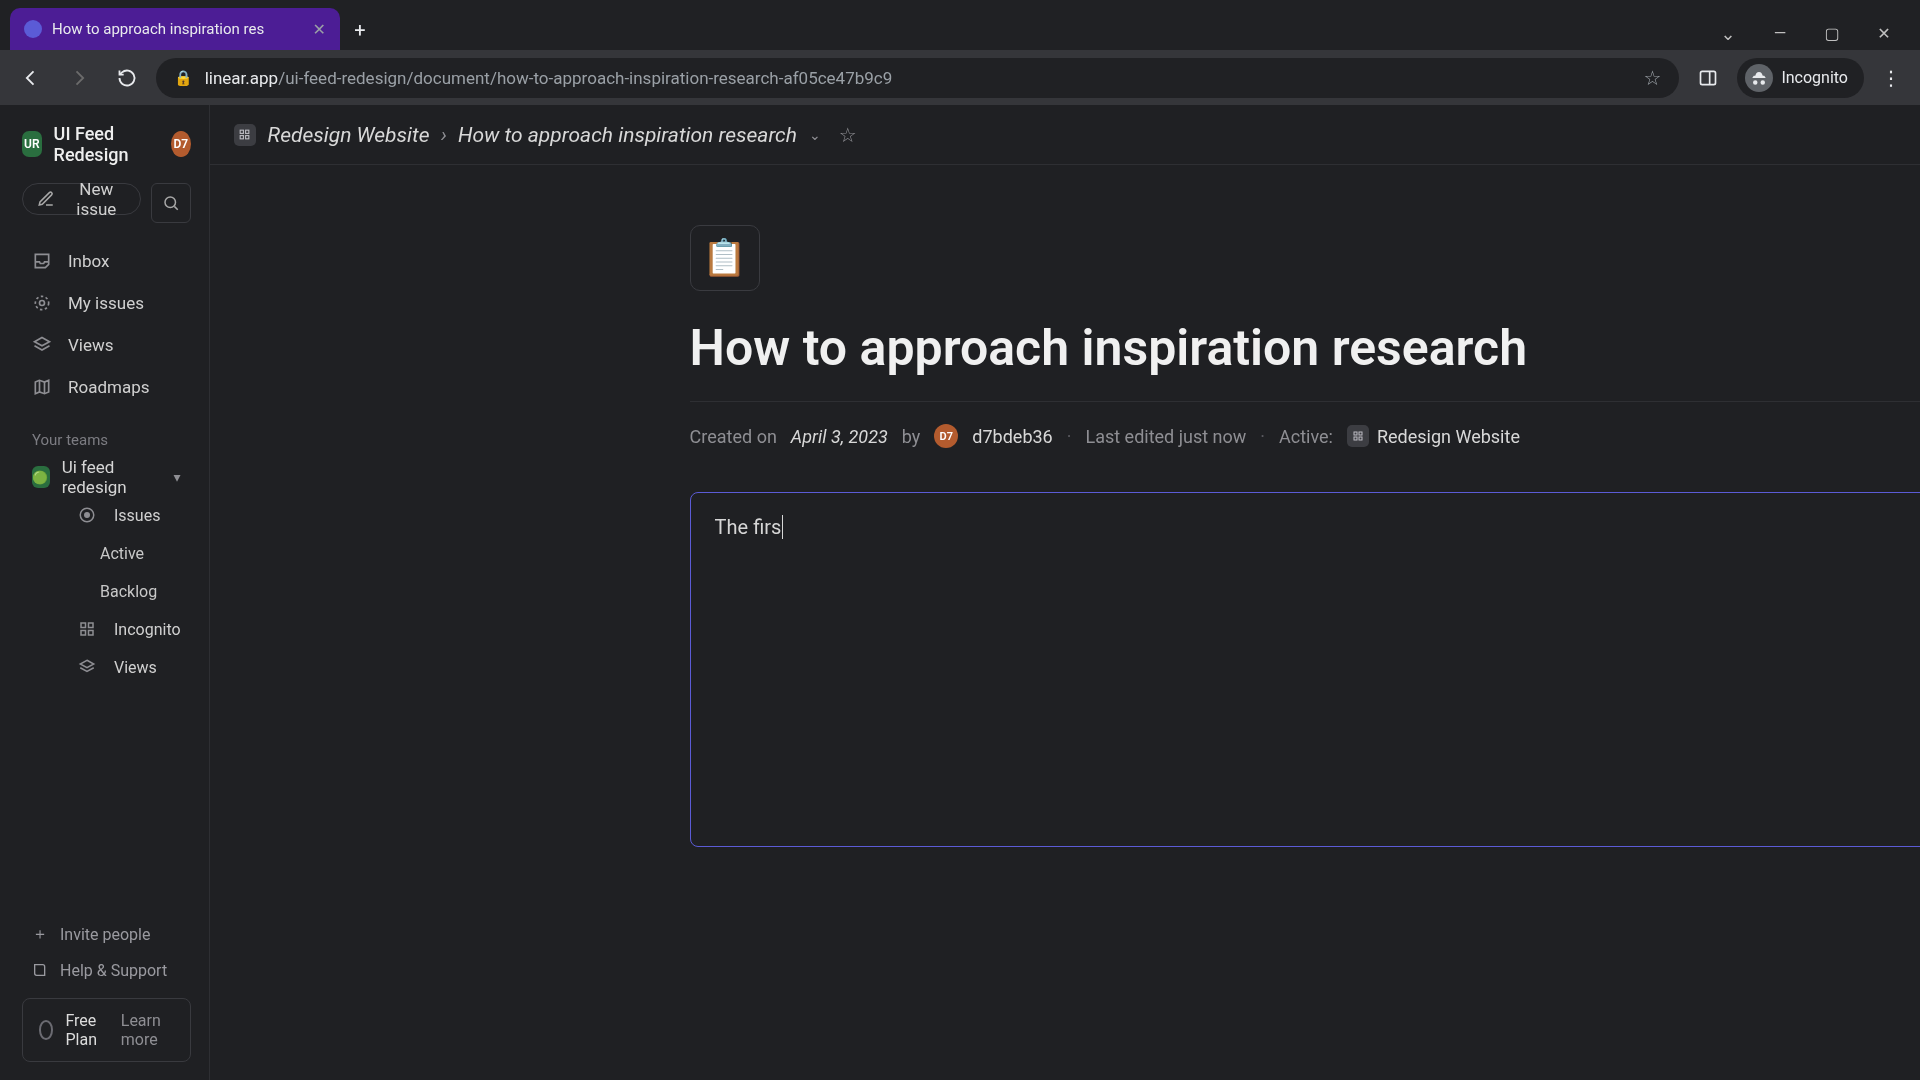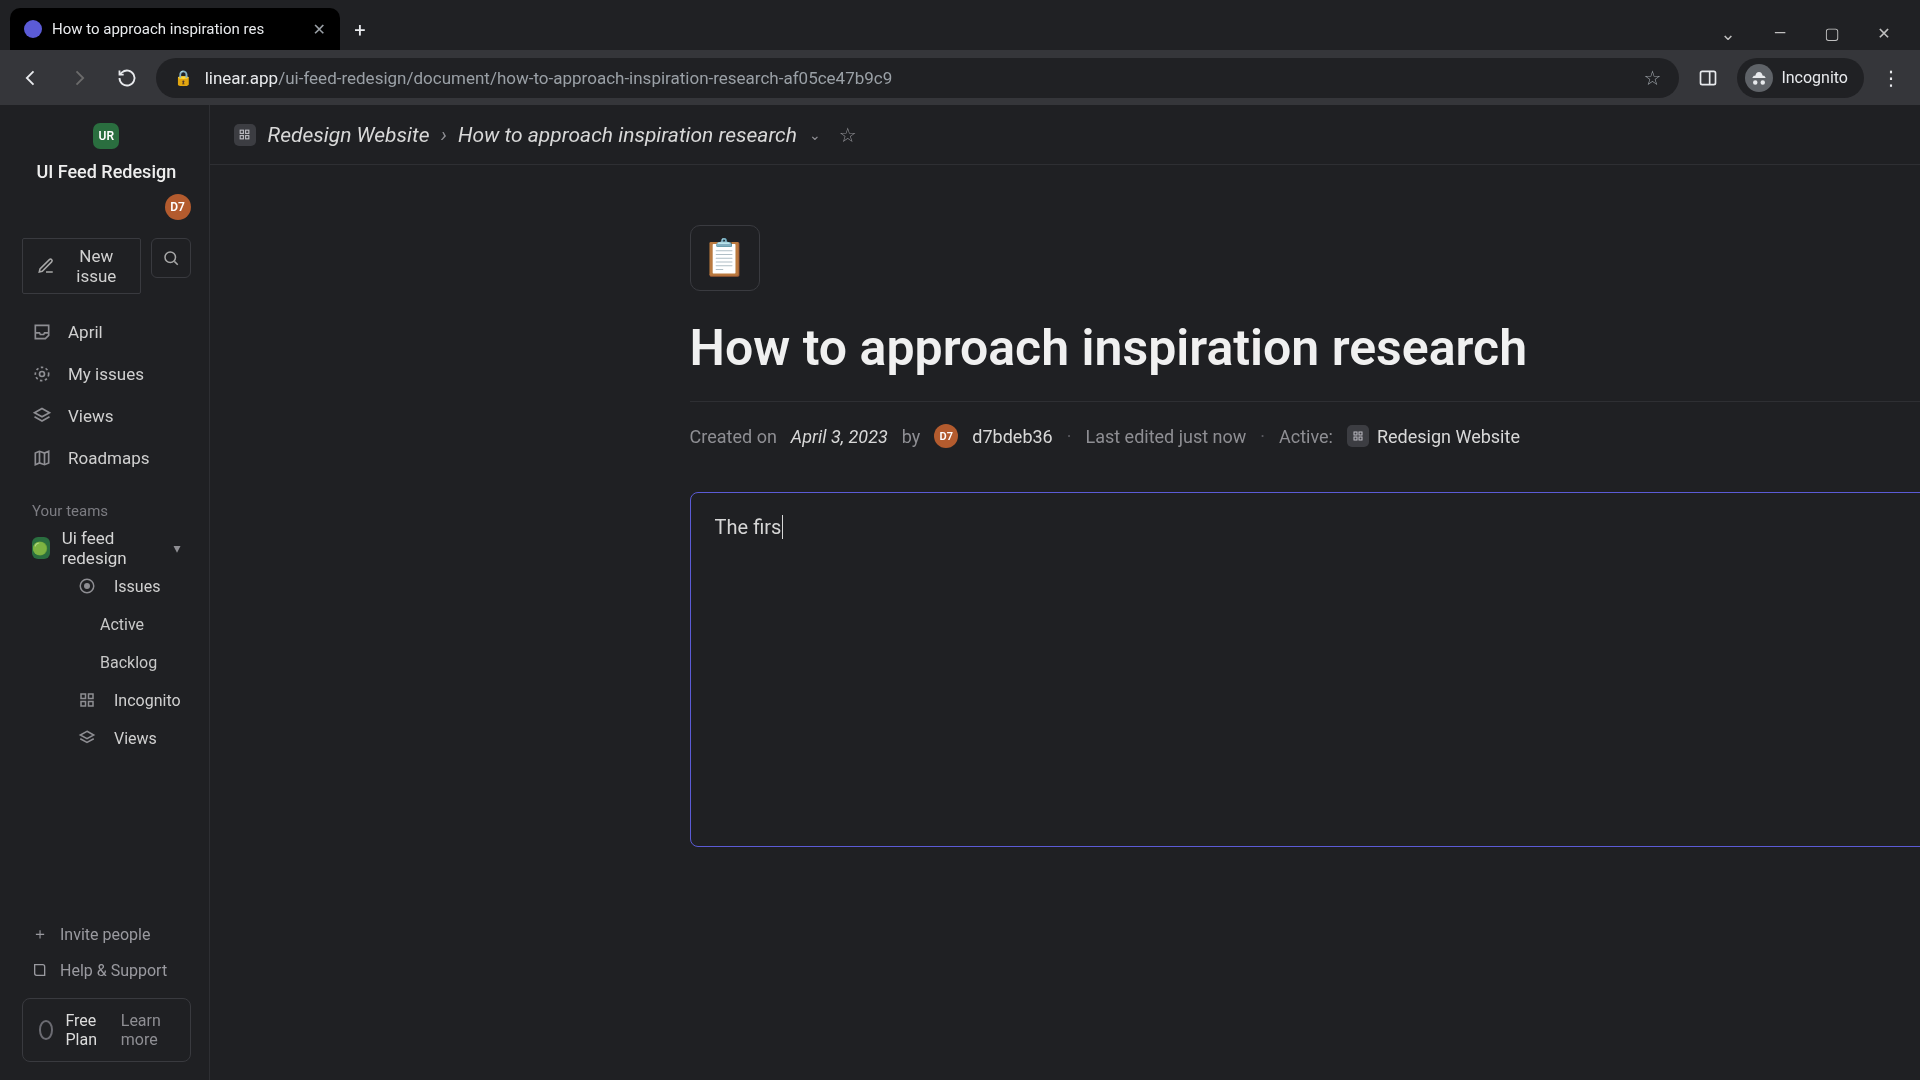--- a/index.html
+++ b/index.html
@@ -1,21 +1,21 @@
 <!DOCTYPE html>
 <html><head>
 <meta charset="utf-8">
 <style>
 * { margin: 0; padding: 0; box-sizing: border-box; font-family: -apple-system, BlinkMacSystemFont, "Segoe UI", Roboto, sans-serif; }
 body { background: #202020; color: #e0e0e0; width: 1920px; height: 1080px; overflow: hidden; }
 
 
 .browser-top { height: 105px; background: #202124; display: flex; flex-direction: column; }
 .tab-strip { height: 50px; display: flex; align-items: flex-end; padding: 0 10px; gap: 4px; }
-.tab { height: 42px; width: 330px; background: #000000; border-radius: 10px 10px 0 0; display: flex; align-items: center; padding: 0 14px; gap: 10px; color: #e8eaed; font-size: 15px; }
+.tab { height: 42px; width: 330px; background: #4c1d95; border-radius: 10px 10px 0 0; display: flex; align-items: center; padding: 0 14px; gap: 10px; color: #e8eaed; font-size: 15px; }
 .tab .favicon { width: 18px; height: 18px; border-radius: 50%; background: #5b5bd6; flex-shrink: 0; }
 .tab .tab-title { flex: 1; white-space: nowrap; overflow: hidden; text-overflow: ellipsis; }
 .tab .tab-close { color: #9aa0a6; cursor: pointer; font-size: 16px; }
 .new-tab-btn { width: 32px; height: 32px; display: flex; align-items: center; justify-content: center; color: #e8eaed; font-size: 20px; border-radius: 50%; margin-bottom: 4px; cursor: pointer; }
 .tab-spacer { flex: 1; }
 .window-controls { display: flex; align-items: center; gap: 24px; padding: 0 12px 6px 0; color: #c0c0c0; }
 .window-controls .wc { width: 28px; text-align: center; cursor: pointer; }
 .chev { font-size: 18px; }
 
 .addr-row { height: 55px; background: #35363a; display: flex; align-items: center; padding: 0 12px; gap: 10px; }
@@ -27,27 +27,27 @@
 .addr-bar .url-path { color: #9aa0a6; text-align: center; }
 .addr-bar .star { margin-left: auto; color: #9aa0a6; font-size: 20px; cursor: pointer; }
 .ext-btn { width: 38px; height: 38px; display: flex; align-items: center; justify-content: center; color: #e8eaed; cursor: pointer; font-size: 18px; }
 .incognito-pill { display: flex; align-items: center; gap: 8px; background: #202124; border-radius: 20px; padding: 6px 16px 6px 8px; color: #e8eaed; font-size: 16px; }
 .incognito-pill .inc-icon { width: 28px; height: 28px; border-radius: 50%; background: #5f6368; display: flex; align-items: center; justify-content: center; font-size: 16px; }
 .menu-dots { width: 34px; text-align: center; color: #e8eaed; font-size: 20px; cursor: pointer; }
 
 
 .app { height: calc(1080px - 105px); display: flex; background: #1f2023; }
 .sidebar { width: 328px; background: #1f2023; border-right: 1px solid #2e2f33; display: flex; flex-direction: column; padding: 18px 18px 18px 22px; }
-.workspace-row { display: flex; align-items: center; gap: 12px; margin-bottom: 18px; flex-direction: column; }
+.workspace-row { display: flex; align-items: center; gap: 12px; margin-bottom: 18px; }
 .workspace-badge { width: 26px; height: 26px; border-radius: 7px; background: #2a6e3f; color: #fff; font-size: 12px; font-weight: 600; display: flex; align-items: center; justify-content: center; }
 .workspace-name { font-size: 18px; font-weight: 500; color: #eeeeee; }
 .user-chip { margin-left: auto; width: 26px; height: 26px; border-radius: 50%; background: #b35b2e; color: #fff; font-size: 12px; font-weight: 600; display: flex; align-items: center; justify-content: center; }
 
 .new-issue-row { display: flex; gap: 10px; margin-bottom: 18px; }
-.new-issue-btn { flex: 1; height: 56px; border: 1px solid #393a3f; border-radius: 2px; background: transparent; display: flex; align-items: center; gap: 12px; padding: 0 14px; color: #d0d0d0; font-size: 17px; cursor: pointer; }
+.new-issue-btn { flex: 1; height: 32px; border: 1px solid #393a3f; border-radius: 16px; background: transparent; display: flex; align-items: center; gap: 12px; padding: 0 14px; color: #d0d0d0; font-size: 17px; cursor: pointer; }
 .search-btn { width: 40px; height: 40px; border: 1px solid #393a3f; border-radius: 6px; display: flex; align-items: center; justify-content: center; color: #a8a8a8; cursor: pointer; }
 
 .nav-list { display: flex; flex-direction: column; gap: 2px; margin-bottom: 18px; }
 .nav-item { height: 40px; display: flex; align-items: center; gap: 14px; padding: 0 10px; border-radius: 6px; color: #d0d0d0; font-size: 17px; cursor: pointer; }
 .nav-item .ico { width: 22px; text-align: center; color: #8e8e93; font-size: 18px; }
 .nav-item.sub { padding-left: 56px; font-size: 16px; height: 36px; }
 .nav-item.sub2 { padding-left: 78px; font-size: 16px; height: 36px; color: #c8c8c8; }
 
 .section-label { font-size: 15px; color: #7c7c82; padding: 6px 10px 8px; }
 .team-row { height: 40px; display: flex; align-items: center; gap: 12px; padding: 0 10px; border-radius: 6px; color: #d5d5d5; font-size: 17px; cursor: pointer; }
@@ -174,21 +174,21 @@
     </div>
 
     <div class="nav-list">
       <div class="nav-item">
         <span class="ico">
           <svg width="20" height="20" viewBox="0 0 24 24" fill="none" stroke="currentColor" stroke-width="2">
               <path d="M4 4h16v12l-4 4H4z"></path>
               <path d="M4 13h5l1 2h4l1-2h5"></path>
             </svg>
         </span>
-        <span>April</span>
+        <span>Inbox</span>
       </div>
       <div class="nav-item">
         <span class="ico">
           <svg width="20" height="20" viewBox="0 0 24 24" fill="none" stroke="currentColor" stroke-width="2">
               <circle cx="12" cy="12" r="8" stroke-dasharray="3 3"></circle>
               <circle cx="12" cy="12" r="3"></circle>
             </svg>
         </span>
         <span>My issues</span>
       </div>

